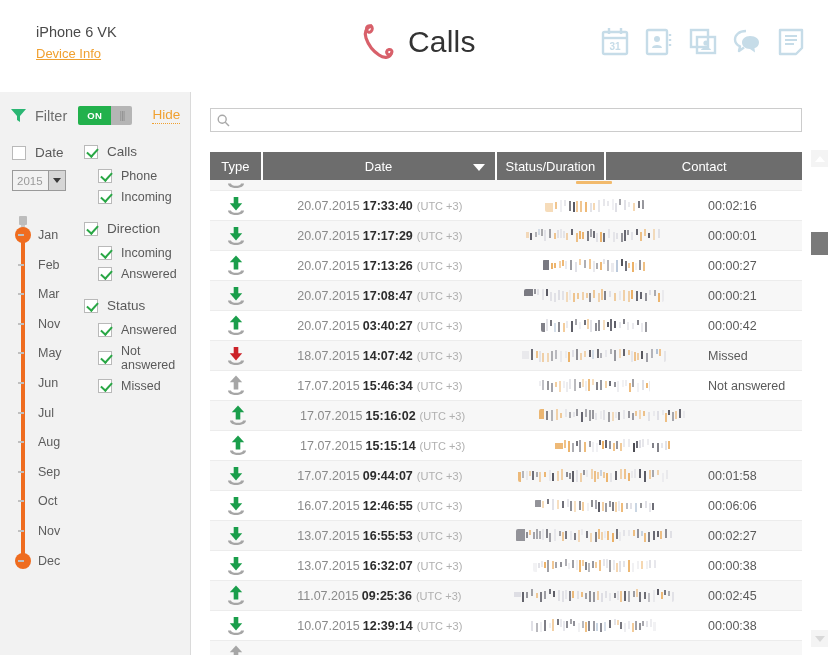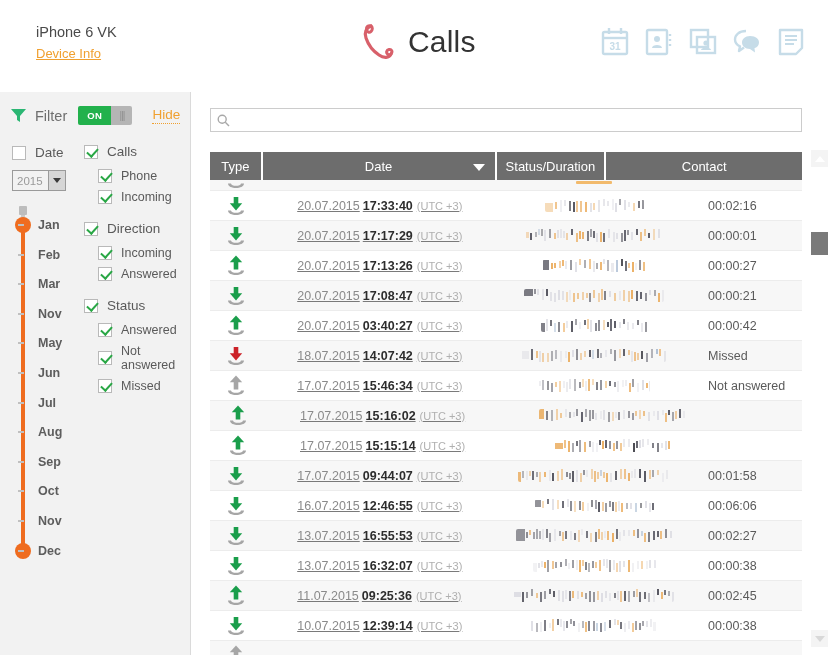--- a/index.html
+++ b/index.html
@@ -102,21 +102,21 @@
     background: #d6d6d6; border-left: 1px solid #9a9a9a;
     display: flex; align-items: center; justify-content: center;
   }
   .year-arrow i {
     width: 0; height: 0; border-left: 4px solid transparent;
     border-right: 4px solid transparent; border-top: 5px solid #3a3a3a;
     display: block;
   }
 
   
-  .slider-wrap { position: absolute; left: 14px; top: 118px; width: 70px; height: 350px; font-weight: bold; }
+  .slider-wrap { position: absolute; left: 14px; top: 128px; width: 70px; height: 350px; }
   .slider-track {
     position: absolute; left: 7px; top: 0; width: 4px; height: 344px;
     background: #c9c9c9; border-radius: 2px;
   }
   .slider-fill {
     position: absolute; left: 7px; top: 9px; width: 4px; height: 326px;
     background: #ef6c1f;
   }
   .slider-cap {
     position: absolute; left: 5px; width: 8px; height: 9px; background: #bdbdbd; border-radius:1px;
@@ -174,21 +174,21 @@
   }
 
   .tbody { position: absolute; top: 28px; left: 0; right: 0; bottom: 0; overflow: hidden; }
   .trow {
     display: flex; height: 30px; align-items: center;
     border-bottom: 1px solid #ececec; background: #fff;
   }
   .trow.alt { background: #f7f7f7; }
   .td { height: 30px; display: flex; align-items: center; }
   .td-type   { width: 55px; justify-content: center; }
-  .td-date   { width: 245px; padding-left: 35px; font-size: 12.5px; color: #7a7a7a; text-decoration: underline; }
+  .td-date   { width: 245px; padding-left: 35px; font-size: 12.5px; color: #7a7a7a; }
   .td-contact{ width: 205px; justify-content: center; padding: 0 10px; }
   .td-status { width: 115px; padding-left: 16px; font-size: 12.5px; color: #5a5a5a; }
   .d-date { color: #8a8a8a; }
   .d-time { color: #2d2d2d; font-weight: bold; margin-left: 3px; }
   .d-tz   { color: #b0b0b0; font-size: 11px; margin-left: 4px; }
 
   .call-icon { width: 22px; height: 22px; display: block; }
 
   
   .redact {

